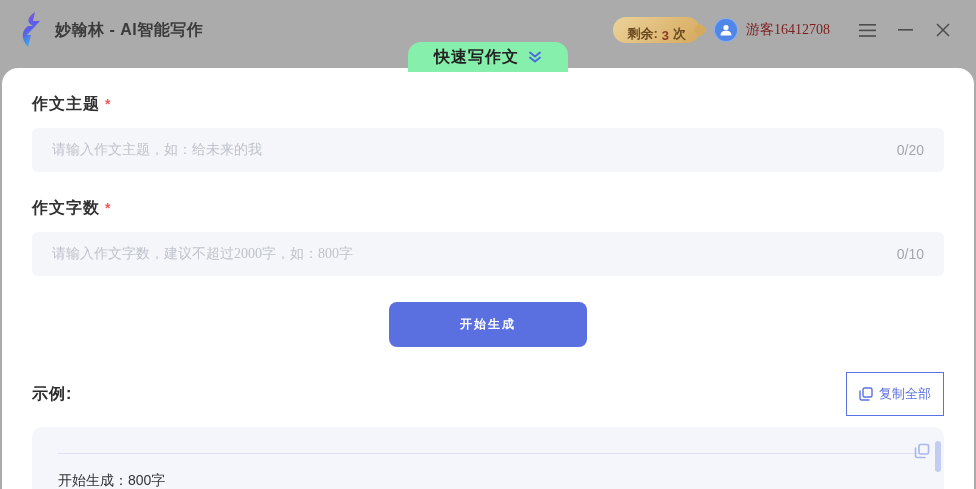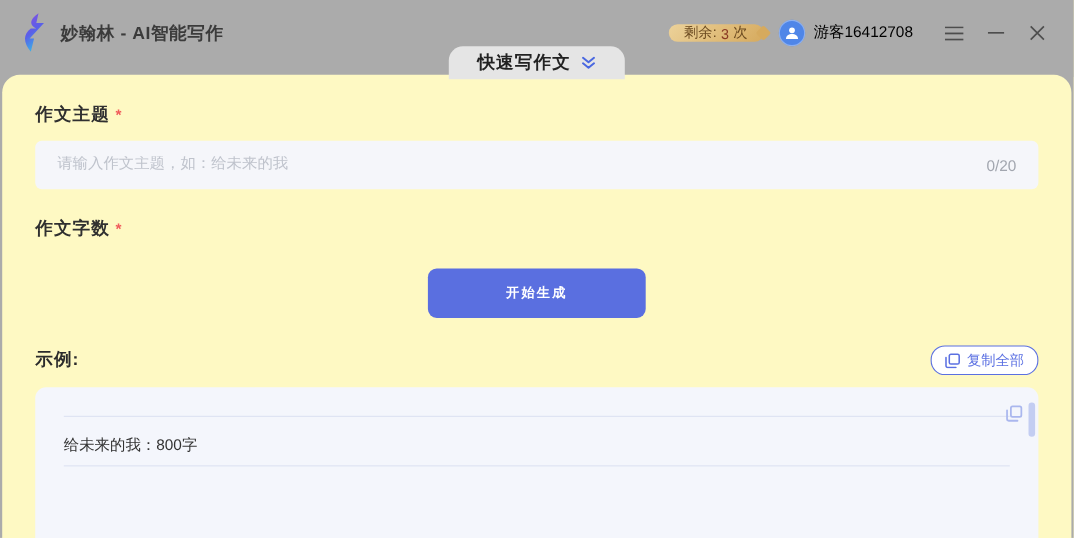--- a/index.html
+++ b/index.html
@@ -20,59 +20,59 @@
   }
   .brand { display:flex; align-items:center; gap:9px; }
   .logo { width:28px; height:38px; display:block; }
   .app-title { font-size:16px; font-weight:bold; color:#3b3b3b; letter-spacing:0.5px; }
 
   .titlebar-right { margin-left:auto; display:flex; align-items:center; }
 
   .remain-badge {
     position:relative;
     background:linear-gradient(135deg,#ecd29a 0%,#d6aa5e 100%);
-    border-radius:13px; height:16px; padding:0 14px;
-    display:flex; align-items:center; gap:4px;
-    font-size:13px; color:#6b4a20; font-weight:normal;
+    border-radius:13px; height:26px; padding:0 14px;
+    display:flex; align-items:flex-end; gap:4px;
+    font-size:13px; color:#6b4a20; font-weight:bold;
   }
   .badge-pointer {
     position:absolute; right:-5px; top:50%; margin-top:-5px;
     width:10px; height:10px; background:#d6aa5e;
     transform:rotate(45deg); border-radius:2px;
   }
   .badge-count { color:#8a3b25; }
 
   .avatar {
     width:24px; height:24px; border-radius:50%;
     background:#4f86e8; margin-left:14px;
     display:flex; align-items:center; justify-content:center;
     box-shadow:inset 0 0 0 1px rgba(255,255,255,0.35);
   }
-  .username { font-size:14px; color:#000000; margin-left:8px; }
+  .username { font-size:14px; color:#7f1d1d; margin-left:8px;font-family:Liberation Serif, serif; }
 
   .win-btn {
     width:30px; height:30px; display:flex; align-items:center; justify-content:center;
     margin-left:8px; cursor:pointer; color:#4d4d4d;
   }
   .win-btn.first { margin-left:22px; }
 
   
   .tab {
     position:absolute; top:42px; left:50%; transform:translateX(-50%);
-    height:30px; background:#e5e5e5;
+    height:30px; background:#86efac;
     border-radius:13px 13px 0 0;
     padding:0 26px; display:flex; align-items:center; gap:9px;
     z-index:3;
   }
   .tab-label { font-size:16px; font-weight:bold; color:#222; letter-spacing:1px; }
 
   
   .main {
     position:absolute; top:68px; left:2px; right:2px; bottom:0;
-    background:#fef9c3; border-radius:16px 16px 0 0;
+    background:#ffffff; border-radius:16px 16px 0 0;
     padding:26px 30px 0 30px; z-index:2;
   }
 
   .field-label { display:flex; align-items:baseline; gap:5px; margin-bottom:13px; }
   .field-label .lbl { font-size:16px; font-weight:bold; color:#303030; letter-spacing:1px; }
   .field-label .req { font-size:14px; color:#f05b5b; font-weight:bold; }
 
   .input-box {
     height:44px; background:#f5f6fa; border-radius:6px;
     display:flex; align-items:center; padding:0 20px; margin-bottom:26px;
@@ -92,22 +92,22 @@
     cursor:pointer; font-family:"Liberation Sans","DejaVu Sans",sans-serif;
   }
 
   
   .example-header {
     margin-top:25px; display:flex; align-items:center; justify-content:space-between;gap:20px;
   }
   .example-title { font-size:16px; font-weight:bold; color:#2b2b2b; letter-spacing:1px; }
   .copy-all-btn {
     display:flex; align-items:center; gap:6px;
-    background:#ffffff; border:1px solid #5b70e2; border-radius:13px;
-    height:27px; padding:0 12px; color:#5b70e2; font-size:13px;
+    background:#ffffff; border:1px solid #5b70e2; border-radius:0;
+    height:44px; padding:0 12px; color:#5b70e2; font-size:13px;
     cursor:pointer; font-family:"Liberation Sans","DejaVu Sans",sans-serif;
   }
 
   .example-panel {
     position:relative; margin-top:11px; height:160px;
     background:#f4f6fc; border-radius:10px; padding:0 26px;
     overflow:hidden;
   }
   .example-row { position:relative; padding:17px 90px 9px 0; border-bottom:1px solid #dde3f2; }
   .example-row .row-text { font-size:14px; color:#333; }
@@ -194,20 +194,24 @@
   </div>
   <div class="input-box">
     <input type="text" placeholder="请输入作文主题，如：给未来的我" style="">
     <span class="char-counter">0/20</span>
   </div>
 
   <div class="field-label">
     <span class="lbl">作文字数</span>
     <span class="req">*</span>
   </div>
+  <div class="input-box">
+    <input type="text" placeholder="请输入作文字数，建议不超过2000字，如：800字" style="">
+    <span class="char-counter">0/10</span>
+  </div>
 
   <button class="gen-btn">开始生成</button>
 
   <div class="example-header">
     <span class="example-title">示例:</span>
     <button class="copy-all-btn">
       <svg class="icon-svg" width="14" height="14" viewBox="0 0 14 14">
         <rect x="4" y="1" width="9" height="9" rx="1.5" fill="none" stroke="#5b70e2" stroke-width="1.4"></rect>
         <path d="M10 13 L2.5 13 C1.7 13 1 12.3 1 11.5 L1 4" fill="none" stroke="#5b70e2" stroke-width="1.4" stroke-linecap="round"></path>
       </svg>
@@ -216,18 +220,18 @@
   </div>
 
   <div class="example-panel">
     <div class="example-row">
       <svg class="row-copy-icon icon-svg" viewBox="0 0 16 16">
         <rect x="5" y="1.5" width="9.5" height="9.5" rx="1.5" fill="none" stroke="currentColor" stroke-width="1.6"></rect>
         <path d="M11 14.5 L3 14.5 C2.2 14.5 1.5 13.8 1.5 13 L1.5 5" fill="none" stroke="currentColor" stroke-width="1.6" stroke-linecap="round"></path>
       </svg>
     </div>
     <div class="example-row">
-      <span class="row-text">给未来的我：800字</span>
+      <span class="row-text">开始生成：800字</span>
     </div>
     <div class="panel-scrollbar"></div>
   </div>
 
 </div>
 
 </body></html>

